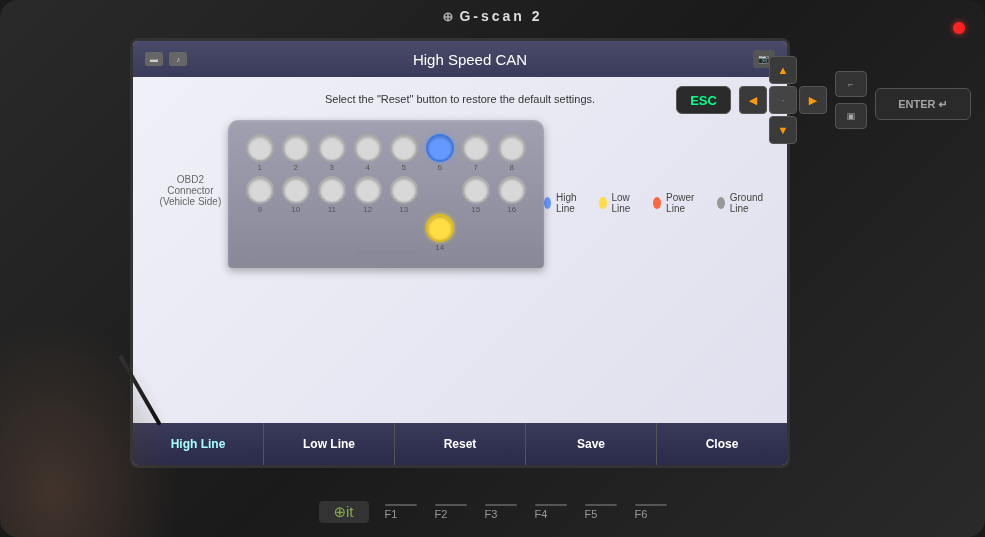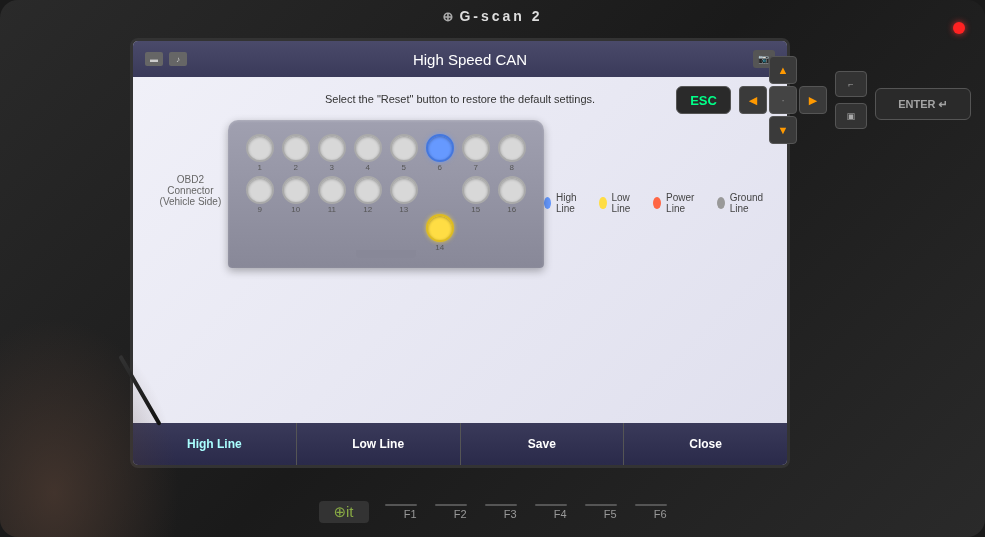--- a/index.html
+++ b/index.html
@@ -165,21 +165,21 @@
       display: flex;
       gap: 18px;
     }
 
     .fn-key {
       color: #999;
       font-size: 11px;
       cursor: pointer;
       display: flex;
       flex-direction: column;
-      align-items: flex-end;
+      align-items: flex-start;
       gap: 2px;
     }
     .fn-key .key-line {
       width: 32px;
       height: 2px;
       background: #555;
       border-radius: 1px;
     }
 
     
@@ -511,20 +511,21 @@
             <span>Ground Line</span>
           </div>
         </div>
 
       </div>
     </div>
 
     <div class="screen-toolbar">
       <div class="toolbar-btn active">High Line</div>
       <div class="toolbar-btn">Low Line</div>
+      <div class="toolbar-btn">Reset</div>
       <div class="toolbar-btn">Save</div>
       <div class="toolbar-btn">Close</div>
     </div>
 
   </div>
 
   <div class="right-controls">
     <div class="esc-btn">ESC</div>
 
     <div class="nav-cluster">

